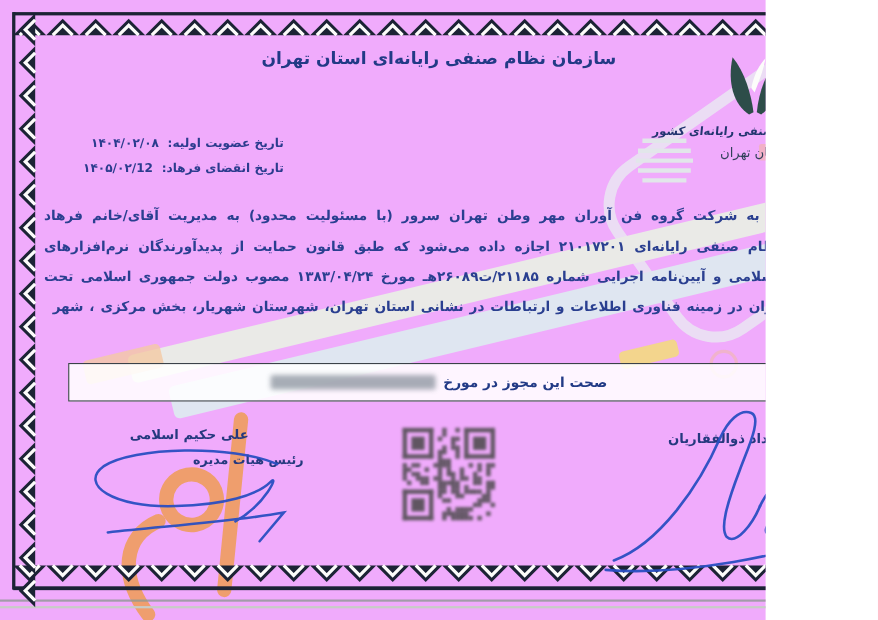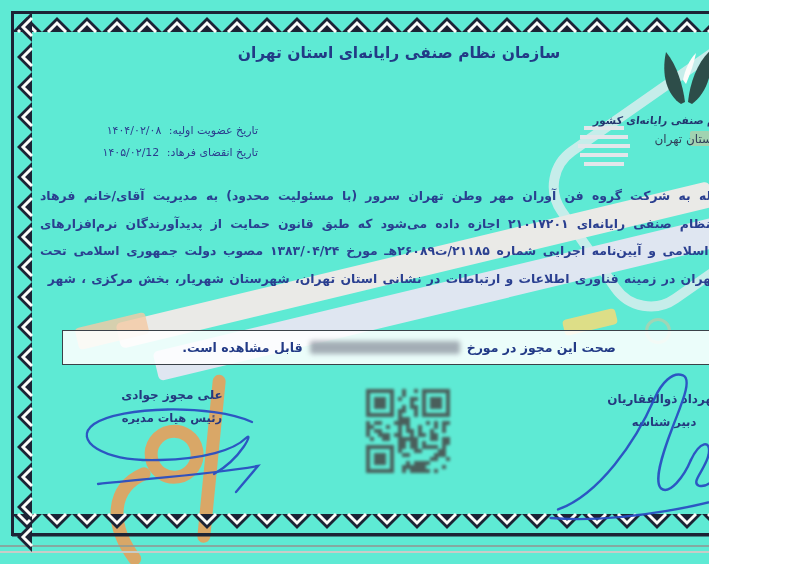--- a/index.html
+++ b/index.html
@@ -1,18 +1,18 @@
 <!DOCTYPE html>
 <html lang="fa"><head>
 <meta charset="utf-8">
 <style>
   html,body{margin:0;padding:0;background:#ffffff;}
   .page{
     position:relative;width:696px;height:564px;overflow:hidden;
-    background:#5eead4;font-family:"DejaVu Sans",sans-serif;padding-left:13px;
+    background:#f0abfc;font-family:"DejaVu Sans",sans-serif;
   }
   .abs{position:absolute;}
   
   .wm{pointer-events:none;}
   .wm-stamp{
     left:560px;top:80px;width:250px;height:170px;
     border:10px solid #eaedf1;border-radius:48px;
     transform:rotate(-35deg);opacity:.75;z-index:1;
   }
   .wm-band-gray{left:110px;top:252px;width:610px;height:26px;background:#eaeae7;border-radius:5px;transform:rotate(-13.5deg);z-index:1;}
@@ -22,21 +22,21 @@
   .wm-dot{left:645px;top:318px;width:20px;height:20px;border:3px solid #f0bd92;border-radius:50%;opacity:.45;z-index:1;}
   
   .frame{left:0;top:0;z-index:5;}
   .scanline1{left:0;top:545px;width:798px;height:2px;background:#8f9893;opacity:.8;z-index:4;}
   .scanline2{left:0;top:551px;width:798px;height:2px;background:#c8ccc7;z-index:4;}
   
   .title{left:0;top:44px;width:798px;text-align:center;font-size:15.5px;font-weight:bold;color:#223a86;z-index:10;}
   .subtitle{left:0;top:74px;width:798px;text-align:right;font-size:14px;font-weight:bold;color:#223a86;z-index:10;}
   
   .dates{left:40px;top:124px;width:218px;direction:rtl;z-index:10;color:#2b3c8e;}
-  .date-row{font-size:11px;font-weight:normal;margin-bottom:9px;text-align:right;white-space:nowrap;}
+  .date-row{font-size:11px;font-weight:bold;margin-bottom:9px;text-align:right;white-space:nowrap;}
   .date-row .val{margin-right:4px;}
   
   .logo-block{left:592px;top:46px;width:186px;text-align:center;z-index:10;}
   .logo-block svg{display:block;margin:0 auto;}
   .org-name{font-size:10.5px;font-weight:bold;color:#22356f;margin-top:6px;transform:skewX(-6deg);}
   .province{font-size:12px;font-weight:normal;color:#31415a;margin-top:6px;position:relative;}
   .province .hl{position:absolute;right:52px;top:-1px;width:36px;height:15px;background:#f4b988;opacity:.45;z-index:-1;border-radius:2px;}
   
   .body-text{left:40px;top:182px;width:718px;direction:rtl;z-index:10;color:#2a3f90;}
   .body-line{
@@ -51,21 +51,21 @@
     background:rgba(255,255,255,.88);display:flex;align-items:center;justify-content:center;
     direction:rtl;gap:7px;z-index:10;font-size:12.5px;font-weight:bold;color:#223a86;
   }
   .redacted{width:150px;height:13px;background:#8b939e;border-radius:2px;filter:blur(2.5px);opacity:.75;}
   
   .qr{left:363px;top:386px;z-index:8;filter:blur(1.6px);opacity:.85;}
   
   .sig-left{left:68px;top:388px;width:208px;text-align:center;direction:rtl;z-index:10;color:#25397f;}
   .sig-right{left:558px;top:392px;width:212px;text-align:center;direction:rtl;z-index:10;color:#25397f;}
   .sig-name{font-size:12px;font-weight:bold;}
-  .sig-title{font-size:11.5px;font-weight:bold;margin-top:9px;}
+  .sig-title{font-size:11.5px;font-weight:bold;margin-top:9px;text-align:right;}
   .sig-stroke{z-index:12;}
   .sig-stroke-left{left:62px;top:392px;}
   .sig-stroke-right{left:538px;top:368px;transform:rotate(-4deg);}
   
   .wm-orange{left:82px;top:378px;transform:rotate(-10deg);opacity:.85;z-index:3;}
 </style>
 </head>
 <body>
 
 <div class="page">
@@ -310,21 +310,20 @@
   <div class="abs body-text">
     <div class="body-line">بدینوسیله به شرکت گروه فن آوران مهر وطن تهران سرور (با مسئولیت محدود) به مدیریت آقای/خانم فرهاد محمدی و شناسه ملی ۱۴۰۰۵۶۷۶۱۲۲ با</div>
     <div class="body-line">شماره نظام صنفی رایانه‌ای ۲۱۰۱۷۲۰۱ اجازه داده می‌شود که طبق قانون حمایت از پدیدآورندگان نرم‌افزارهای رایانه‌ای مصوب ۱۳۷۹/۱۰/۴ مجلس</div>
     <div class="body-line">شورای اسلامی و آیین‌نامه اجرایی شماره ۲۱۱۸۵/ت۲۶۰۸۹هـ مورخ ۱۳۸۳/۰۴/۲۴ مصوب دولت جمهوری اسلامی تحت پوشش نظام صنفی رایانه‌ای</div>
     <div class="body-line">استان تهران در زمینه فناوری اطلاعات و ارتباطات در نشانی استان تهران، شهرستان شهریار، بخش مرکزی ، شهر شهر جدید اندیشه، فاز۳،</div>
   </div>
 
   <div class="abs vbox">
     <span>صحت این مجوز در مورخ</span>
     <span class="redacted"></span>
-    <span>قابل مشاهده است.</span>
   </div>
 
   <svg class="abs qr" width="90" height="94" id="qr-svg">
       <rect x="3" y="3" width="28" height="4" fill="#474747"></rect>
       <rect x="3" y="27" width="28" height="4" fill="#474747"></rect>
       <rect x="3" y="3" width="4" height="28" fill="#474747"></rect>
       <rect x="27" y="3" width="4" height="28" fill="#474747"></rect>
       <rect x="11" y="11" width="12" height="12" fill="#474747"></rect>
       <rect x="59" y="3" width="28" height="4" fill="#474747"></rect>
       <rect x="59" y="27" width="28" height="4" fill="#474747"></rect>
@@ -449,21 +448,21 @@
       <rect x="39" y="83" width="4" height="4" fill="#474747"></rect>
       <rect x="47" y="83" width="4" height="4" fill="#474747"></rect>
       <rect x="51" y="83" width="4" height="4" fill="#474747"></rect>
       <rect x="55" y="83" width="4" height="4" fill="#474747"></rect>
       <rect x="59" y="83" width="4" height="4" fill="#474747"></rect>
       <rect x="63" y="83" width="4" height="4" fill="#474747"></rect>
       <rect x="71" y="83" width="4" height="4" fill="#474747"></rect>
     </svg>
 
   <div class="abs sig-left">
-    <div class="sig-name">علی مجوز جوادی</div>
+    <div class="sig-name">علی حکیم اسلامی</div>
     <div class="sig-title">رئیس هیات مدیره</div>
   </div>
   <svg class="abs sig-stroke sig-stroke-left" width="220" height="115">
     <g fill="none" stroke="#2a4fc2" stroke-width="2.3" stroke-linecap="round" opacity=".95">
       <path d="M190,30 C150,12 58,14 32,32 C10,48 40,70 98,68 C142,67 172,58 184,46 C192,38 180,66 152,82"></path>
       <path d="M36,92 C92,86 152,82 196,74 L174,100"></path>
     </g>
   </svg>
 
   <div class="abs sig-right">

